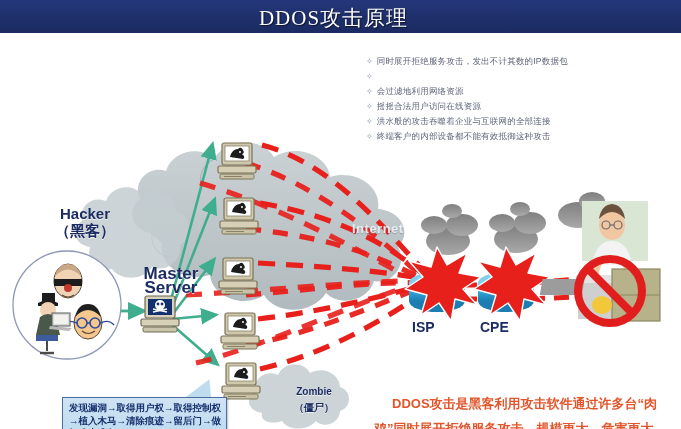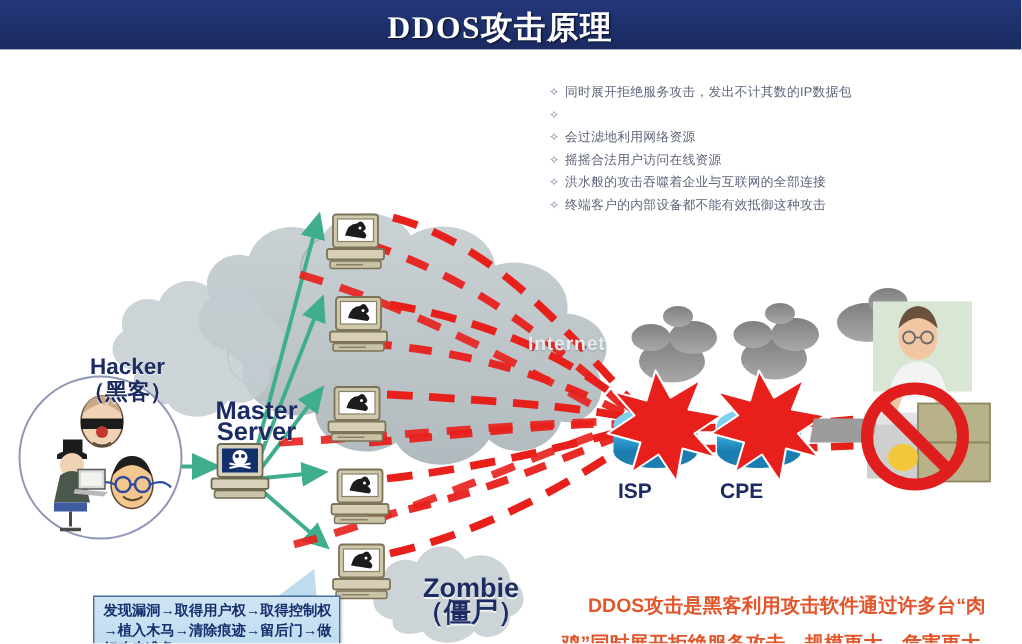--- a/index.html
+++ b/index.html
@@ -25,21 +25,21 @@
     border-bottom: 2px solid #0f1a3c;
   }
   #page-title {
     position: absolute;
     left: 0; top: 4px;
     width: 667px;
     text-align: center;
     color: #ffffff;
     font-family: "Liberation Serif", "DejaVu Serif", serif;
     font-size: 21px;
-    font-weight: bold;
+    font-weight: normal;
     letter-spacing: 1px;
     text-shadow: 1px 1px 1px rgba(0,0,0,.55);
   }
 
   #canvas {
     position: absolute;
     left: 0; top: 33px;
     width: 681px; height: 396px;
     background: #ffffff;
   }
@@ -82,34 +82,33 @@
     color: #1c2c63;
     font-weight: bold;
     text-shadow: 0 1px 0 rgba(255,255,255,.7);
   }
   #label-hacker {
     left: 30px; top: 172px;
     width: 110px;
     text-align: center;
     font-size: 15px;
     line-height: 17px;
-    margin-top: 31px;
   }
   #label-master {
     left: 128px; top: 234px;
     width: 86px;
     text-align: center;
     font-size: 17px;
     line-height: 14px;
   }
   #label-zombie {
     left: 265px; top: 351px;
     width: 98px;
     text-align: center;
-    font-size: 18px;
+    font-size: 10px;
     line-height: 16px;
   }
   #label-isp {
     left: 412px; top: 286px;
     width: 52px;
     text-align: left;
     font-size: 14px;
   }
   #label-cpe {
     left: 480px; top: 286px;

